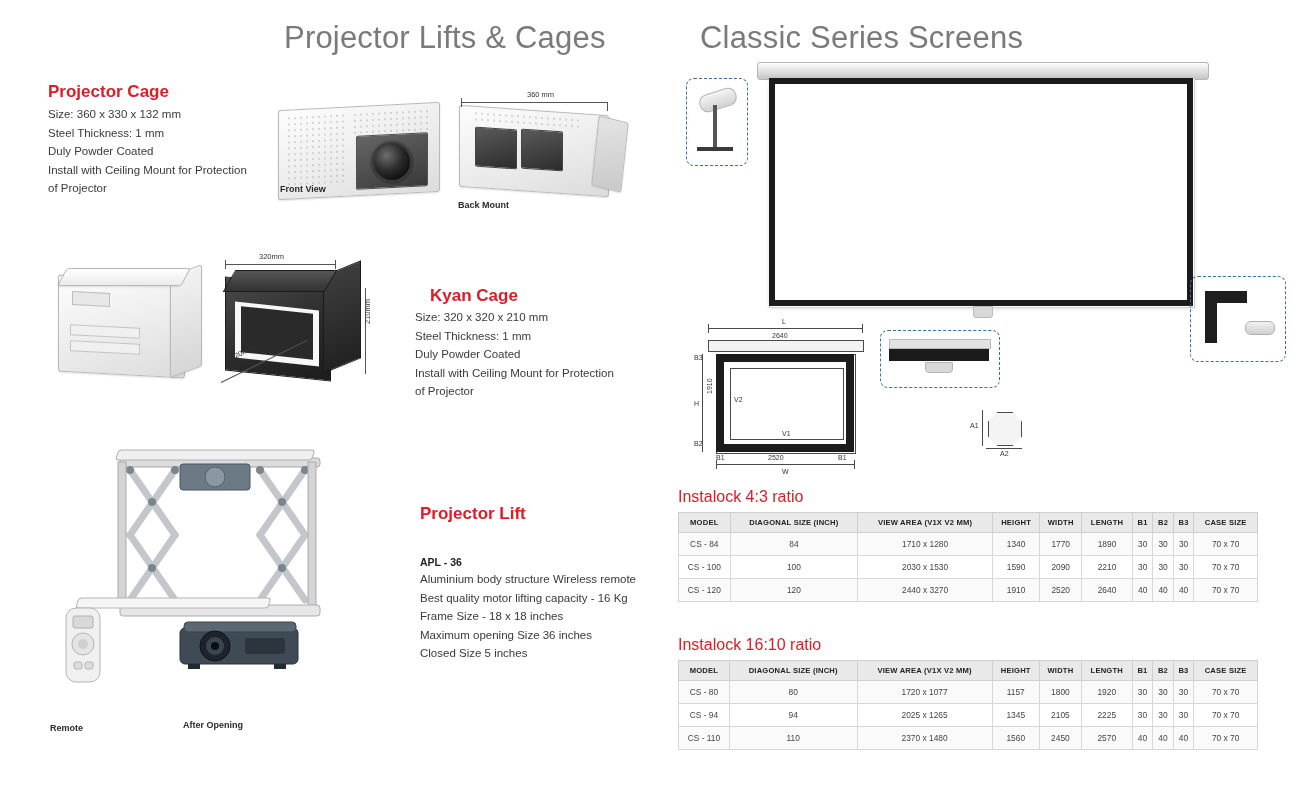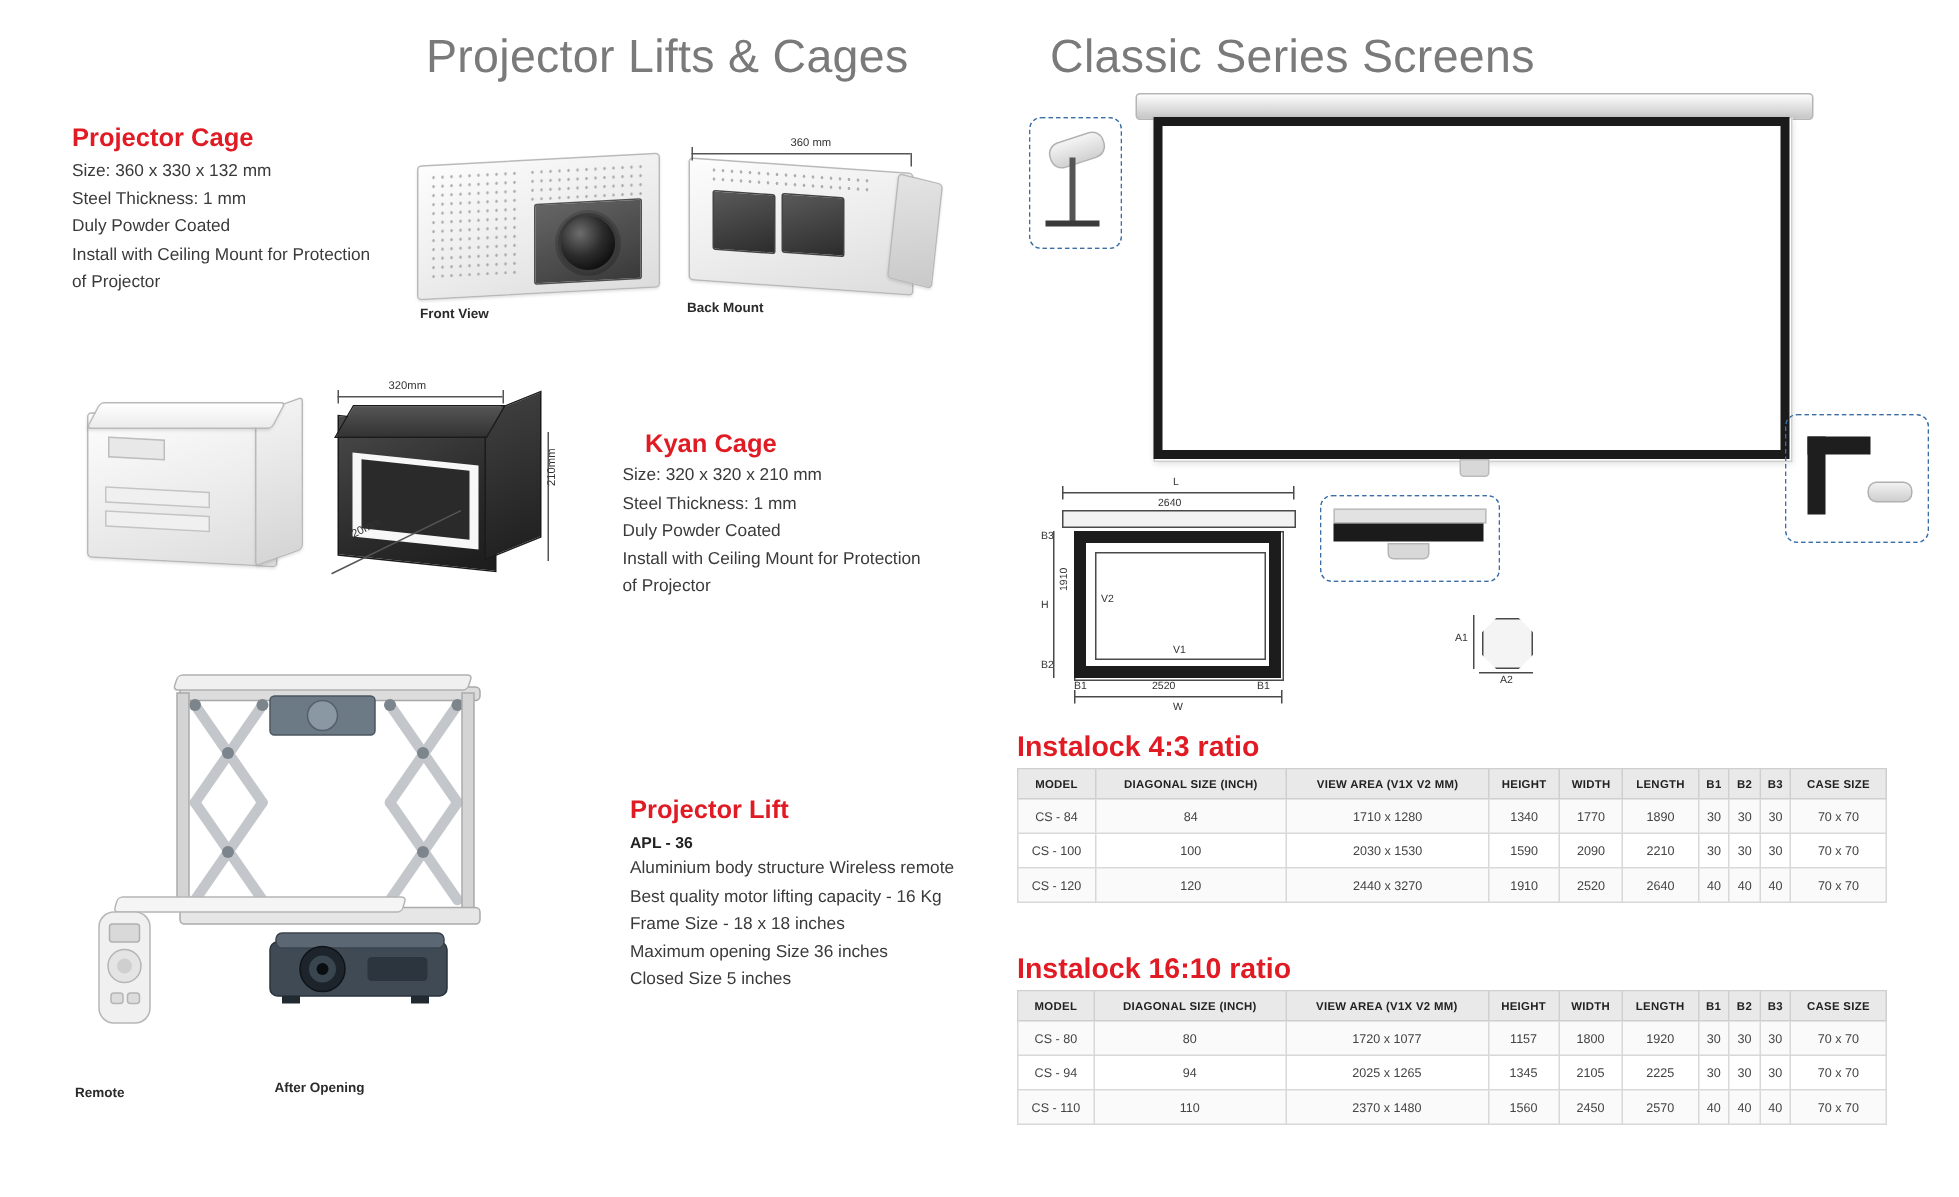--- a/index.html
+++ b/index.html
@@ -175,22 +175,22 @@
   .tech-arrow-v {
     position: absolute;
     background: #4a4a4a;
     width: 1px;
   }
 
   
   .table-heading {
     position: absolute;
     color: #e01b24;
-    font-size: 19px;
-    font-weight: bold;
+    font-size: 16px;
+    font-weight: normal;
     white-space: nowrap;
   }
   table.spec {
     position: absolute;
     border-collapse: collapse;
     font-size: 8.2px;
     color: #333;
     width: 580px;
   }
   table.spec th {
@@ -238,21 +238,21 @@
   </div>
 
   <div class="art" style="left:278px; top:100px; width:170px; height:100px;">
     <div class="cage-box" style="left:0; top:6px; width:160px; height:88px; transform:skewY(-3deg);"></div>
     <div class="perf" style="left:8px; top:14px; width:60px; height:70px; transform:skewY(-3deg);"></div>
     <div class="perf" style="left:74px; top:10px; width:78px; height:22px; transform:skewY(-3deg);"></div>
     <div class="lens" style="left:92px; top:40px; width:40px; height:40px;"></div>
     <div class="dark-panel" style="left:78px; top:34px; width:70px; height:52px; transform:skewY(-3deg); opacity:.92;"></div>
     <div class="lens" style="left:94px; top:42px; width:36px; height:36px;"></div>
   </div>
-  <div class="caption" style="left:280px; top:204px;">Front View</div>
+  <div class="caption" style="left:280px; top:184px;">Front View</div>
 
   <div class="art" style="left:455px; top:96px; width:180px; height:105px;">
     <div class="cage-box" style="left:4px; top:14px; width:148px; height:80px; transform:skewY(4deg);"></div>
     <div class="cage-box" style="left:140px; top:22px; width:28px; height:70px; transform:skewY(14deg) skewX(-6deg); background:linear-gradient(160deg,#e4e4e4,#c9c9c9);"></div>
     <div class="dark-panel" style="left:20px; top:32px; width:40px; height:38px; transform:skewY(4deg);"></div>
     <div class="dark-panel" style="left:66px; top:34px; width:40px; height:38px; transform:skewY(4deg);"></div>
     <div class="perf" style="left:18px; top:18px; width:110px; height:12px; transform:skewY(4deg);"></div>
     <div class="dim-line" style="left:6px; top:6px; width:146px;"></div>
     <div class="dim-line v" style="left:6px; top:2px; height:9px;"></div>
     <div class="dim-line v" style="left:152px; top:6px; height:9px;"></div>
@@ -347,21 +347,21 @@
       <rect x="13" y="176" width="20" height="12" rx="2" fill="#d9d9d9" stroke="#b0b0b0"></rect>
       <circle cx="23" cy="204" r="11" fill="#e4e4e4" stroke="#b5b5b5"></circle>
       <circle cx="23" cy="204" r="5" fill="#cfcfcf"></circle>
       <rect x="14" y="222" width="8" height="7" rx="2" fill="#dcdcdc" stroke="#b5b5b5"></rect>
       <rect x="25" y="222" width="8" height="7" rx="2" fill="#dcdcdc" stroke="#b5b5b5"></rect>
     </g>
   </svg>
   <div class="caption" style="left:50px; top:723px;">Remote</div>
   <div class="caption" style="left:183px; top:720px;">After Opening</div>
 
-  <div class="prod-title" style="left:420px; top:530px;">Projector Lift</div>
+  <div class="prod-title" style="left:420px; top:504px;">Projector Lift</div>
   <div class="apl-label" style="left:420px; top:556px;">APL - 36</div>
   <div class="prod-lines" style="left:420px; top:570px; width:270px;">
     <div>Aluminium body structure Wireless remote</div>
     <div>Best quality motor lifting capacity - 16 Kg</div>
     <div>Frame Size - 18 x 18 inches</div>
     <div>Maximum opening Size 36 inches</div>
     <div>Closed Size 5 inches</div>
   </div>
 
   <div class="screen-outer">

